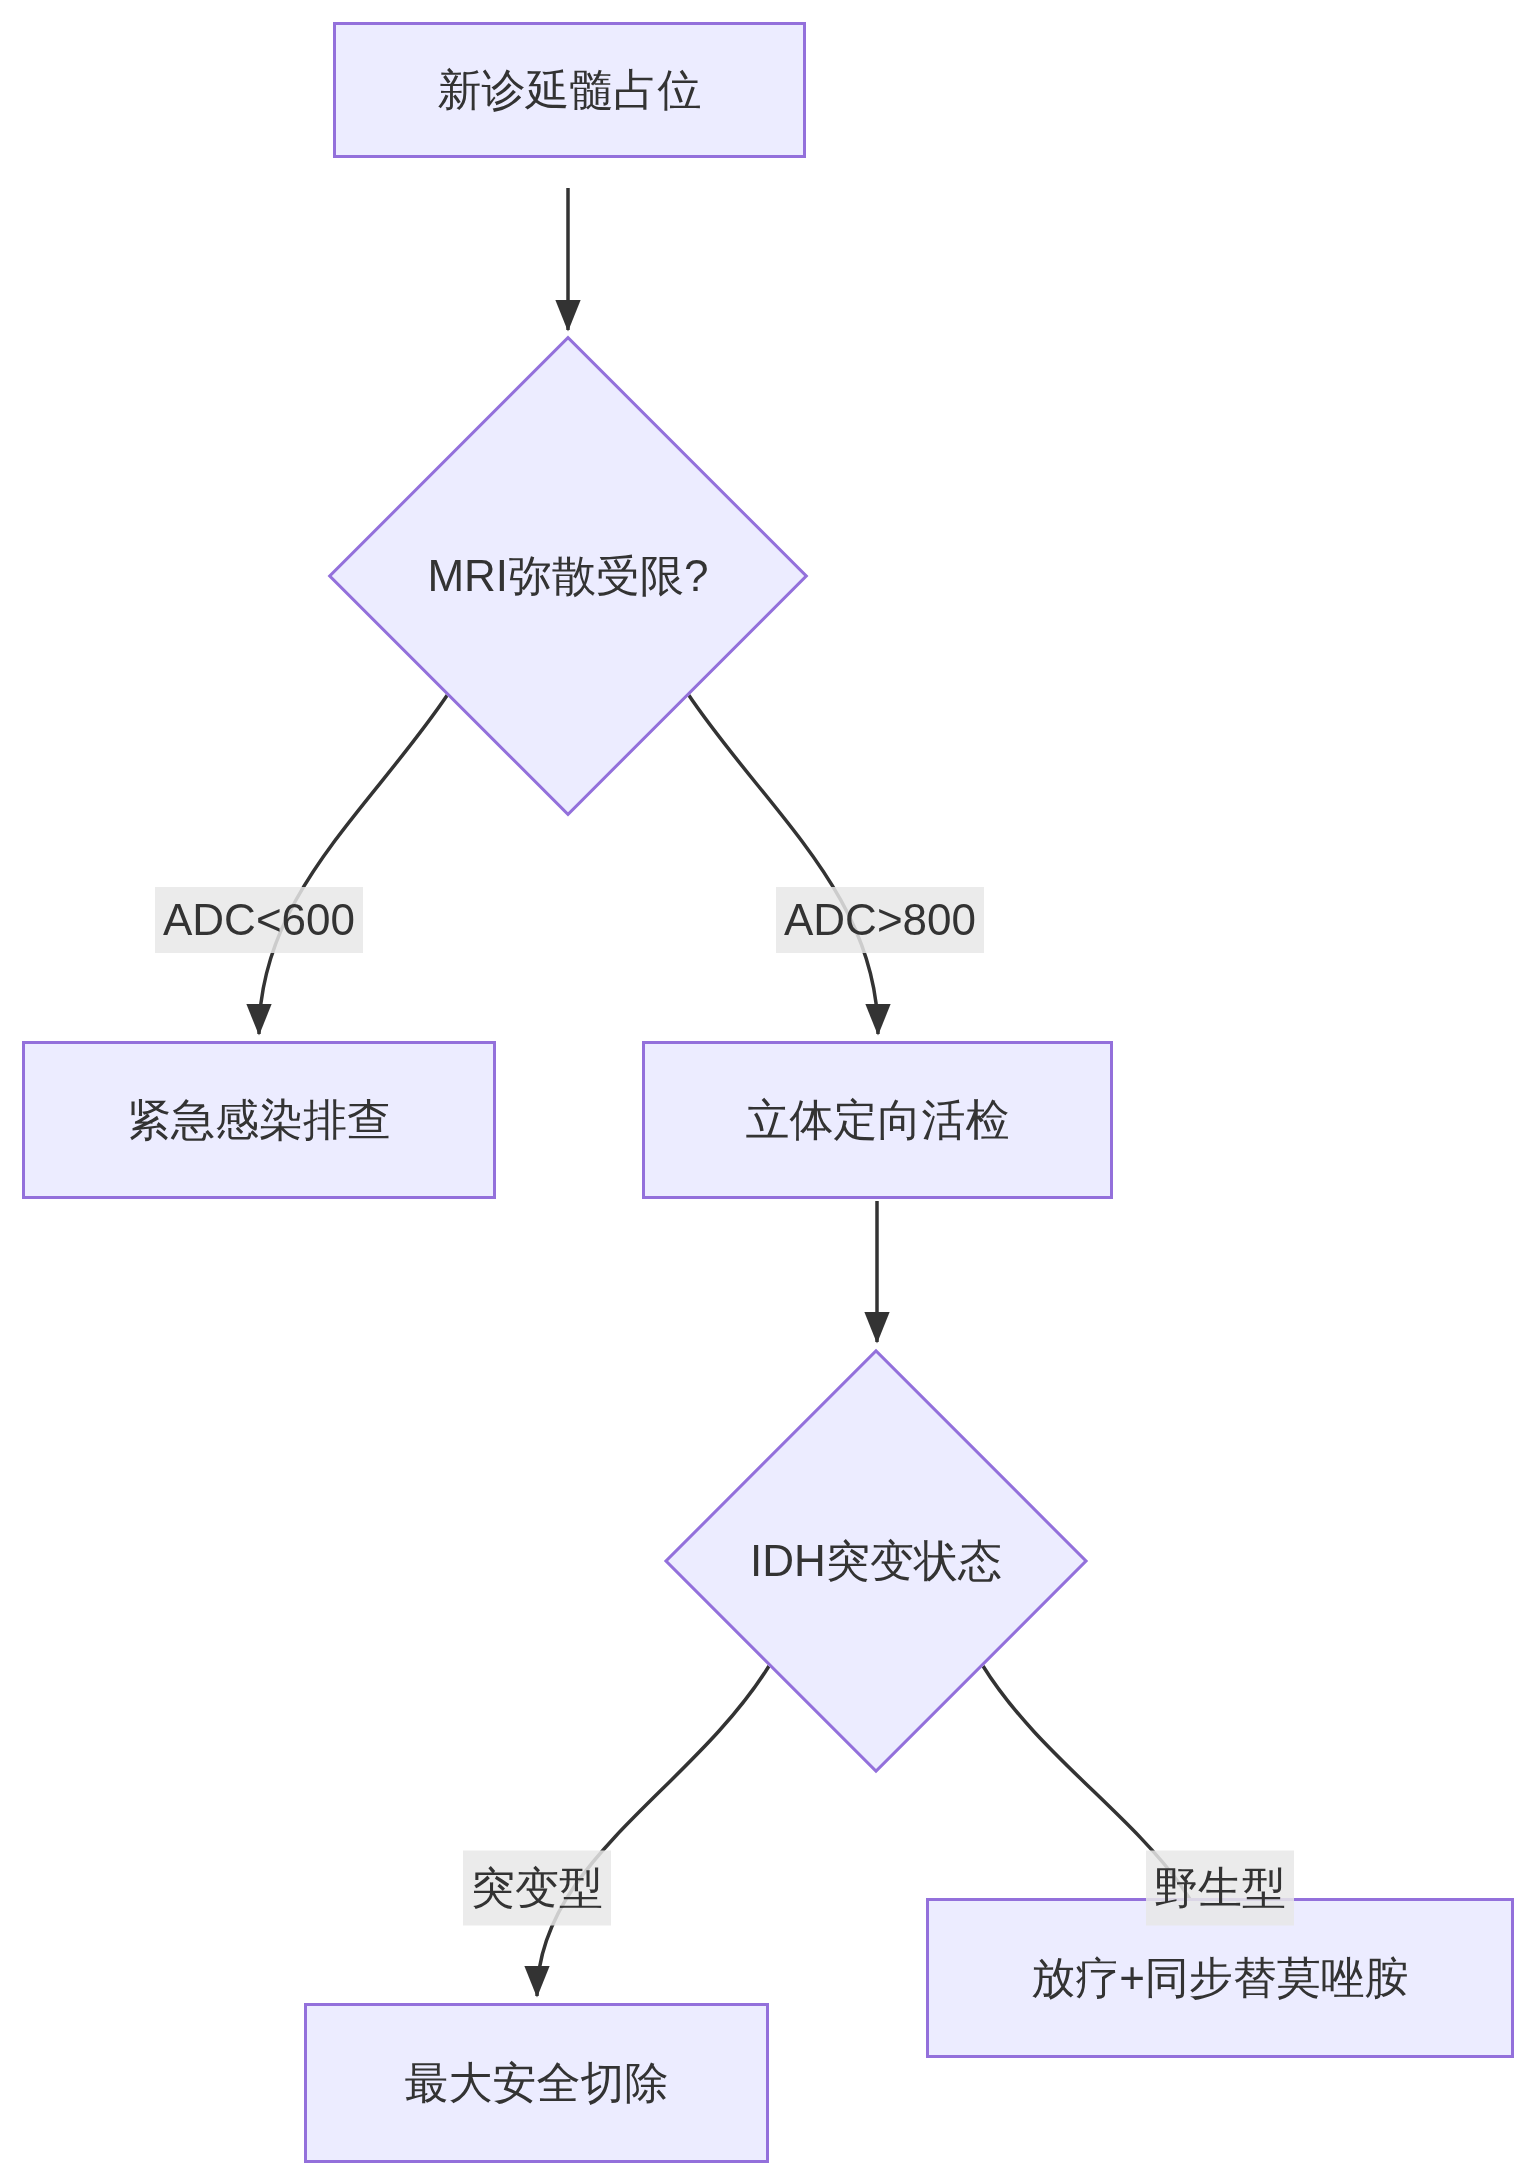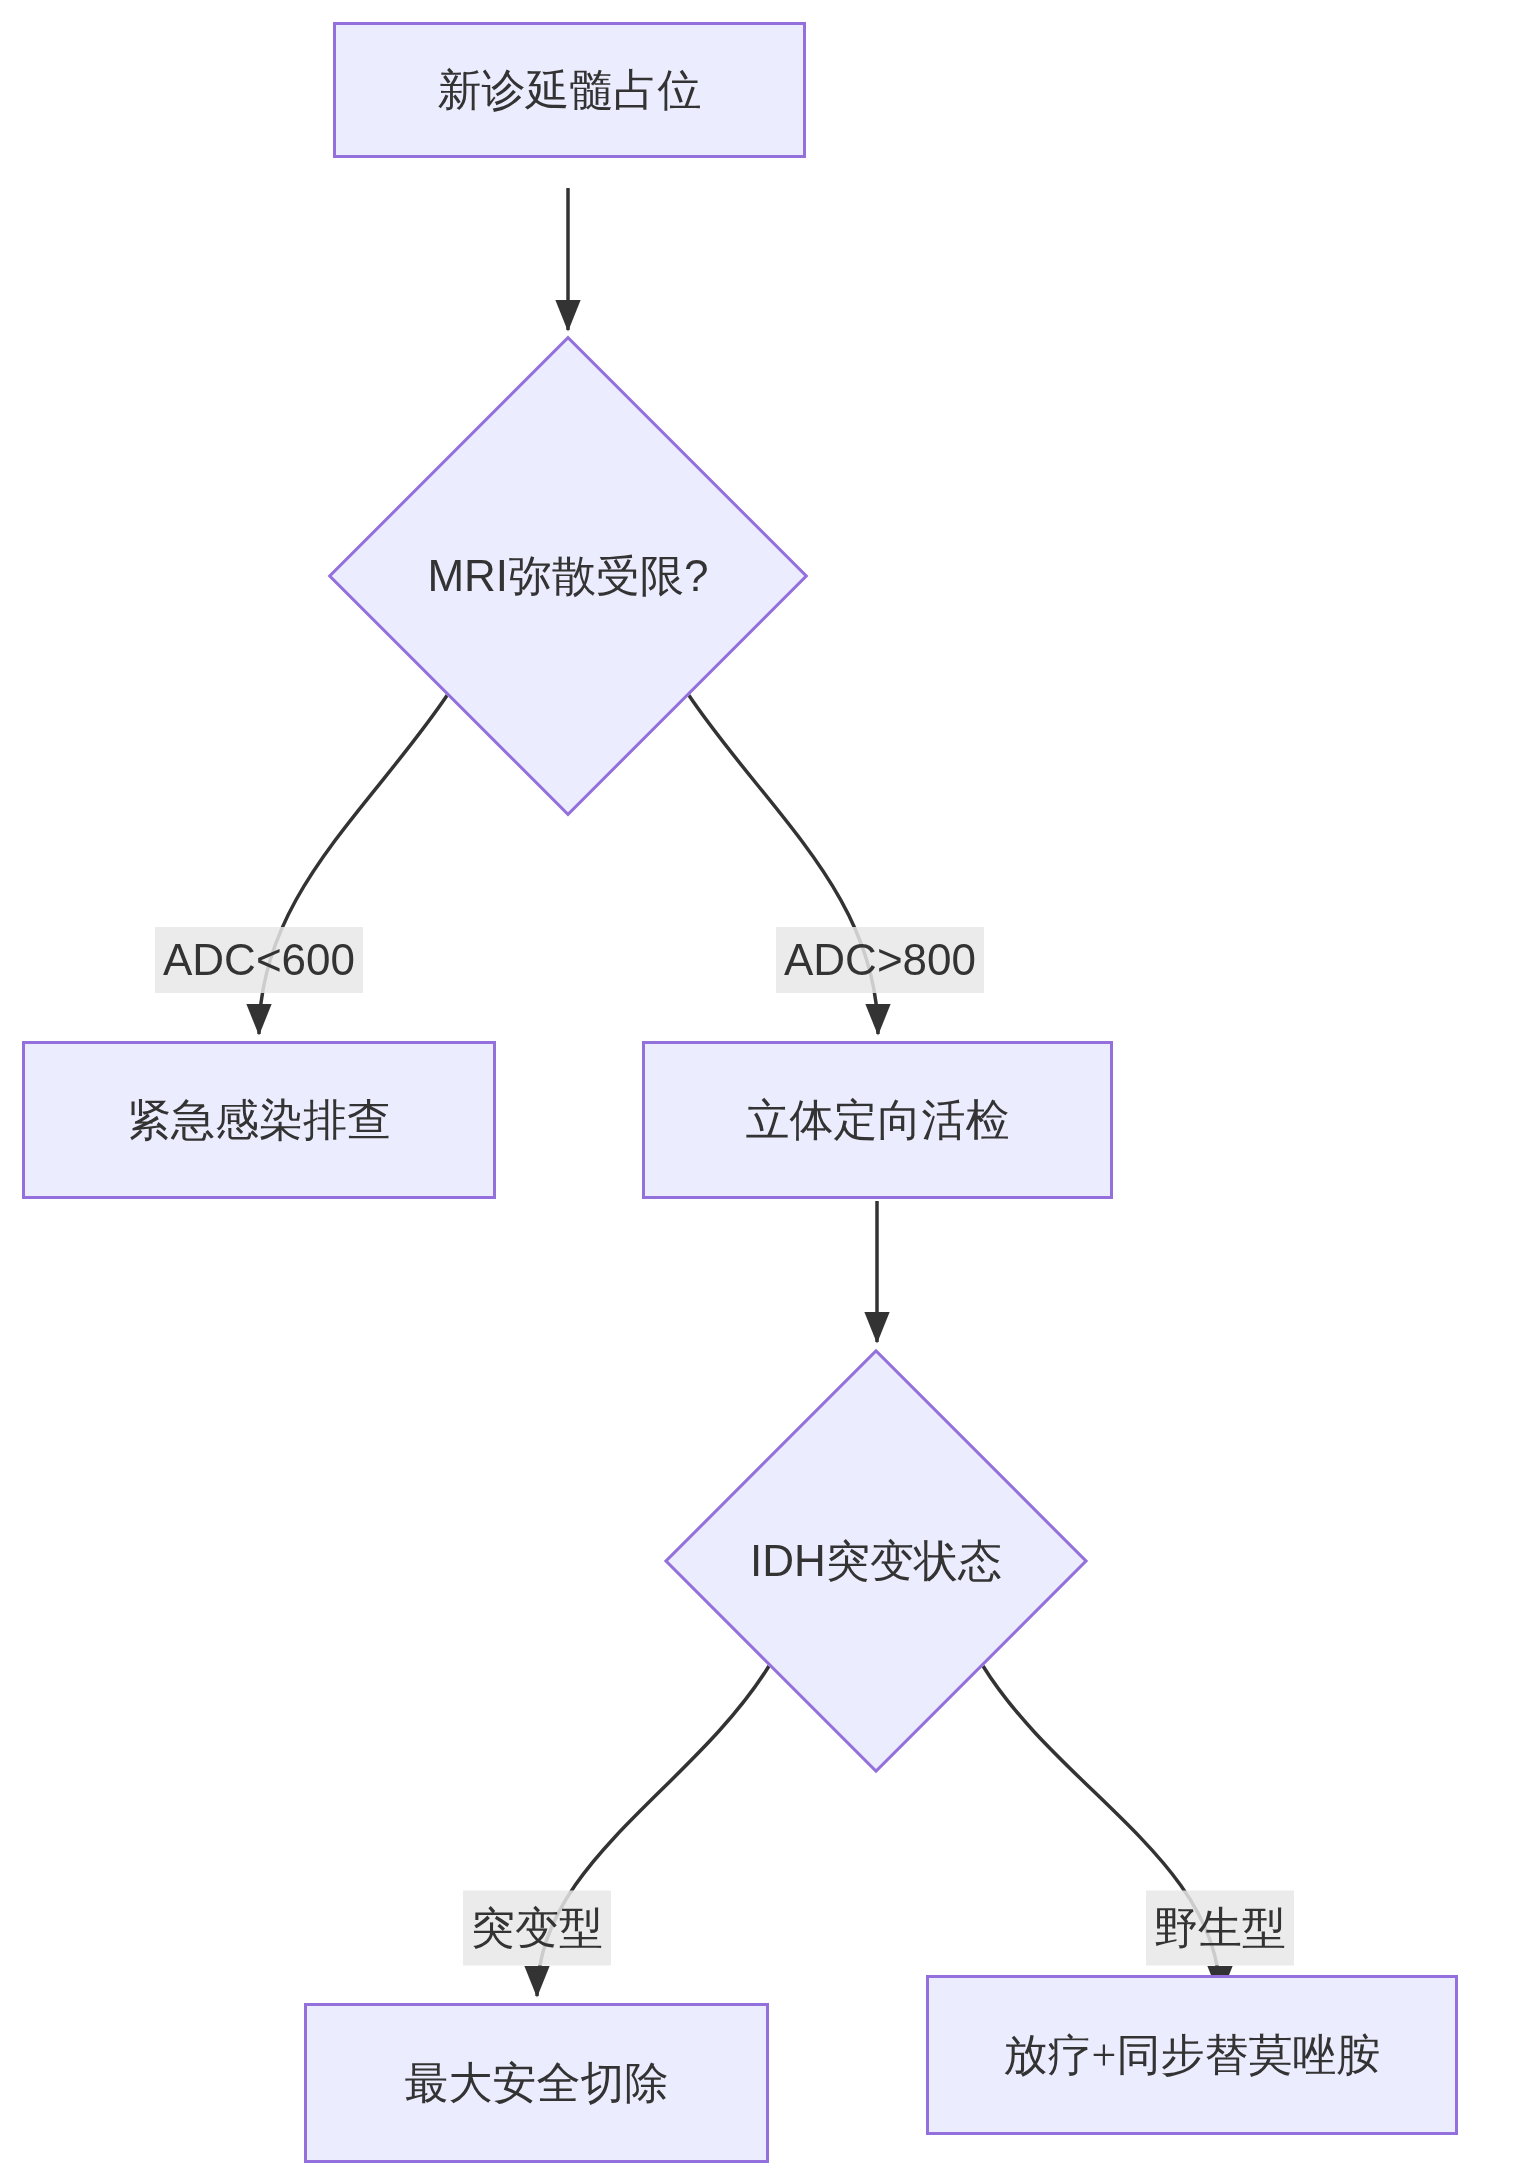--- a/index.html
+++ b/index.html
@@ -49,21 +49,20 @@
   }
   .edge-label {
     position: absolute;
     transform: translate(-50%, -50%);
     background: rgba(232,232,232,0.85);
     padding: 8px 8px;
     font-size: 44px;
     color: #333333;
     z-index: 4;
     white-space: nowrap;
-    margin-top: 40px;
   }
 </style>
 </head>
 <body>
 
 <div class="canvas">
 
   <svg class="edge-layer" viewBox="0 0 1533 2183" xmlns="http://www.w3.org/2000/svg">
     <defs>
       <marker id="arrow" viewBox="0 0 10 8" refX="9.5" refY="4" markerWidth="32" markerHeight="26" markerUnits="userSpaceOnUse" orient="auto">
@@ -87,21 +86,21 @@
   </div>
 
   <div class="node-rect" style="left:642px; top:1041px; width:471px; height:158px;">
     <span>立体定向活检</span>
   </div>
 
   <div class="node-rect" style="left:304px; top:2003px; width:465px; height:160px;">
     <span>最大安全切除</span>
   </div>
 
-  <div class="node-rect" style="left:926px; top:1975px; width:532px; height:160px;font-family:Liberation Serif, serif;">
+  <div class="node-rect" style="left:926px; top:1898px; width:588px; height:160px;">
     <span>放疗+同步替莫唑胺</span>
   </div>
 
   <div class="diamond" style="left:398px; top:406px; width:340px; height:340px;"></div>
   <div class="diamond-label" style="left:568px; top:576px;">MRI弥散受限?</div>
 
   <div class="diamond" style="left:726px; top:1411px; width:300px; height:300px;"></div>
   <div class="diamond-label" style="left:876px; top:1561px;">IDH突变状态</div>
 
   <div class="edge-label" style="left:259px; top:920px;">ADC&lt;600</div>

